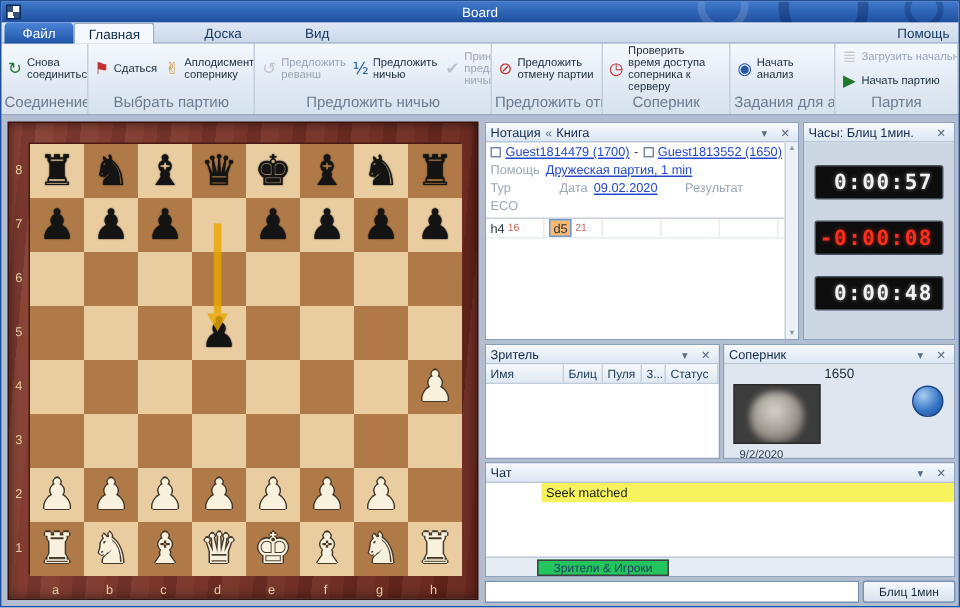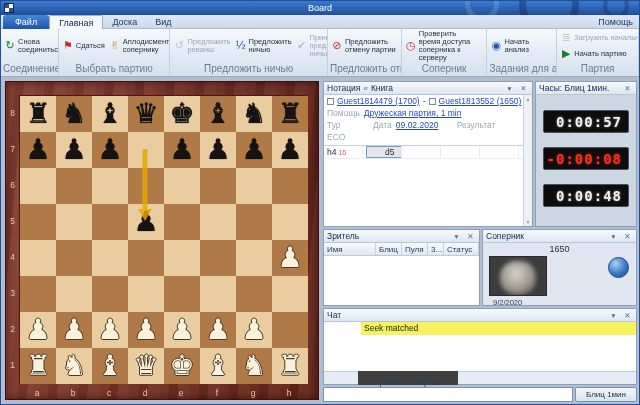--- a/index.html
+++ b/index.html
@@ -14,21 +14,21 @@
   .appicon { position:absolute; left:3px; top:2px; width:10px; height:10px;
     background:conic-gradient(#fff 0 25%,#35507e 0 50%,#fff 0 75%,#35507e 0); border:1px solid #0d2a5c; }
   .deco { position:absolute; border-radius:50%; pointer-events:none; }
   .d1 { right:60px; top:-26px; width:60px; height:60px; border:7px solid rgba(10,30,80,.35); }
   .d2 { right:140px; top:-14px; width:34px; height:34px; border:5px solid rgba(255,255,255,.14); }
   .d3 { right:10px; top:-8px; width:26px; height:26px; border:4px solid rgba(10,30,80,.3); }
 
   
   .menurow { position:relative; height:14px; background:linear-gradient(#dfe8f4,#ccd9ea); border-bottom:1px solid #aebdd2; display:flex; align-items:center; }
   .filebtn { background:linear-gradient(#4a84d8,#1e55a8); color:#fff; font-size:9px; padding:0 12px; height:14px; line-height:14px; border-radius:3px 3px 0 0; margin-left:2px; }
-  .mtabs { display:flex; height:14px; }
+  .mtabs { display:flex; height:14px;gap:24px; }
   .mtab { padding:0 9px; font-size:9px; color:#16365e; height:14px; line-height:14px; }
   .mtab.active { background:#f5f9fd; border:1px solid #9ab0c8; border-bottom:none; border-radius:2px 2px 0 0; color:#0e2848; }
   .spacer { flex:1; }
   .help { font-size:9px; color:#16365e; padding:0 6px; line-height:14px; }
 
   
   .ribbon { height:48px; background:linear-gradient(#f5f9fd,#e2eaf4 55%,#d7e2ef); border-bottom:1px solid #98a9c0; display:flex; }
   .rgroup { display:flex; flex-direction:column; border-right:1px solid #c5d0de; height:100%; overflow:hidden; }
   .rbtns { flex:1; display:flex; align-items:center; justify-content:flex-start; padding:1px; overflow:hidden; }
   .rgroup.stacked .rbtns { flex-direction:column; align-items:flex-start; justify-content:center; gap:2px; }
@@ -76,21 +76,21 @@
   .ncontent { flex:1; display:flex; flex-direction:column; min-width:0; }
   .nline { padding:1px 3px 0 3px; font-size:8.5px; line-height:11px; white-space:nowrap; overflow:hidden; }
   .lbl { color:#9aa7b5; margin-right:4px; }
   .lnk { color:#2247cc; text-decoration:underline; }
   .dash { margin:0 3px; color:#333; }
   .cb { display:inline-block; width:7px; height:7px; border:1px solid #7a8aa0; background:#fff; vertical-align:middle; margin-right:3px; }
   .mgrid { flex:1; margin-top:2px; border-top:1px solid #c8d2de; display:flex; flex-direction:row; overflow:hidden; }
   .mrow { height:13px; flex:none; border-bottom:1px solid #e8edf3; display:flex; }
   .mcell { width:39px; border-right:1px solid #e8edf3; font-size:8.5px; padding-left:3px; display:flex; align-items:center; gap:2px; overflow:hidden; }
   .mtime { font-size:7px; color:#c46a5a; }
-  .msel { background:#e5e5e5; border:1px solid #6f9bd0; padding:0 18px; }
+  .msel { background:#fdba74; border:1px solid #6f9bd0; padding:0 2px; }
   .vscroll { width:9px; flex:none; background:#eef1f6; border-left:1px solid #c8d2de; display:flex; flex-direction:column; justify-content:space-between; align-items:center; font-size:5px; color:#8a9ab0; padding:1px 0; }
 
   
   .clocks { left:534px; top:4px; width:102px; height:146px; }
   .clockbody { flex:1; background:#cdd7e4; display:flex; flex-direction:column; align-items:center; padding-top:15px; gap:14px; }
   .lcd { width:86px; height:23px; background:#0d0d0d; border:1px solid #47505c; border-radius:2px;
     color:#f2f2f2; font-family:"DejaVu Sans Mono", monospace; font-size:14px; font-weight:bold;
     display:flex; align-items:center; justify-content:flex-end; padding-right:6px; letter-spacing:1px;
     text-shadow:0 0 3px rgba(255,255,255,.45); }
   .lcd.red { color:#ff2d1e; text-shadow:0 0 3px rgba(255,70,40,.6);text-align:center; }
@@ -110,21 +110,21 @@
     background:radial-gradient(circle at 45% 38%, #d8d4cc, #9a948c 55%, #4a4742 95%); filter:blur(2px); }
   .orb { position:absolute; right:7px; top:14px; width:21px; height:21px; border-radius:50%;
     background:radial-gradient(circle at 35% 30%, #a9cef4, #3a78c8 55%, #1c4c96); border:1px solid #1a4488; }
   .odate { position:absolute; left:10px; top:55px; font-size:7.5px; color:#2a3a4e; }
 
   
   .chat { left:322px; top:231px; width:314px; height:77px; }
   .seek { height:13px; flex:none; background:#f6f35e; font-size:8.5px; line-height:13px; padding-left:3px; color:#222;margin-left:37px; }
   .chatarea { flex:1; background:#fff; }
   .chattabs { height:13px; flex:none; background:#e6ecf4; border-top:1px solid #c0ccd8; display:flex; align-items:center; }
-  .ctab { margin-left:34px; background:#f97316; border:7px solid #404040; font-size:8px; padding:0 10px; height:11px; line-height:9px; color:#23405e; }
+  .ctab { margin-left:34px; background:#22c55e; border:1px solid #404040; font-size:8px; padding:0 10px; height:11px; line-height:9px; color:#23405e; }
 
   
   .inputrow { position:absolute; left:322px; top:310px; width:314px; height:15px; display:flex; gap:2px; }
   .chatinput { flex:1; height:15px; border:1px solid #7a92b4; font-size:9px; padding:0 3px; font-family:"Liberation Sans", sans-serif; }
   .sendbtn { width:62px; height:15px; font-size:8px; color:#1c2b3a; border:1px solid #7a92b4; border-radius:2px;
     background:linear-gradient(#f4f8fc,#d8e2ee); font-family:"Liberation Sans", sans-serif; }
 </style>
 </head>
 <body>
 

